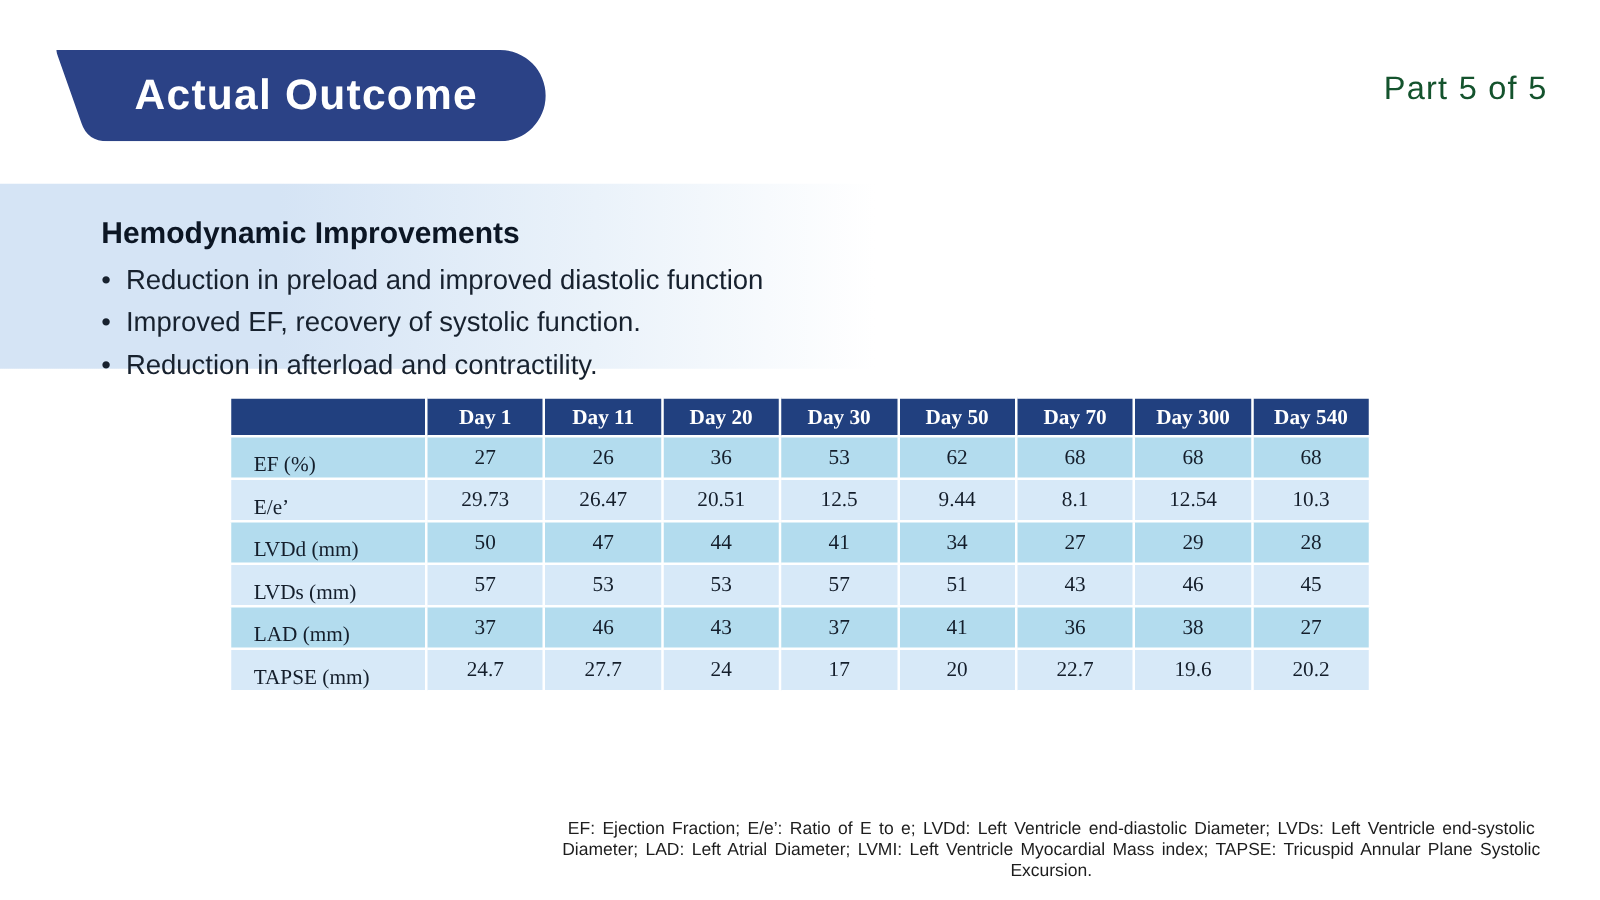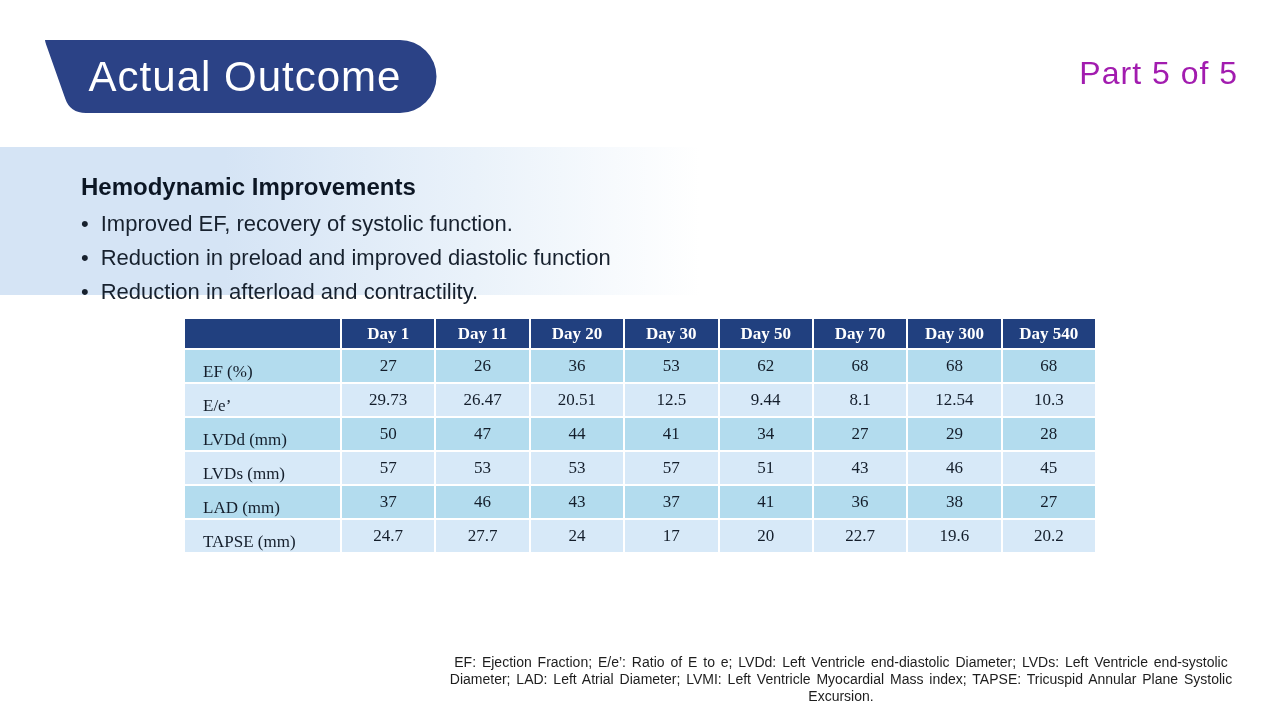--- a/index.html
+++ b/index.html
@@ -13,25 +13,25 @@
   body{
     width:1280px;height:720px;position:relative;background:#ffffff;
     font-family:"Liberation Sans", sans-serif;overflow:hidden;
   }
   
   .banner{position:absolute;left:45px;top:40px;width:392px;height:73px;}
   .banner svg{position:absolute;left:0;top:0;width:100%;height:100%;}
   .banner-text{
     position:absolute;left:0;top:0;width:100%;height:100%;
     display:flex;align-items:center;justify-content:center;
-    color:#ffffff;font-weight:normal;font-size:42px;letter-spacing:1px;padding-left:8px;box-sizing:border-box;
+    color:#ffffff;font-weight:bold;font-size:34px;letter-spacing:1px;padding-left:8px;box-sizing:border-box;
   }
   .part-label{
     position:absolute;top:55px;right:42px;
-    font-size:32px;color:#a21caf;letter-spacing:1px;
+    font-size:26px;color:#14532d;letter-spacing:1px;
   }
   
   .highlight-band{
     position:absolute;left:0;top:147px;width:700px;height:148px;box-sizing:border-box;
     padding:26px 0 0 81px;
     background:linear-gradient(90deg, var(--band-blue) 0%, var(--band-blue) 32%, #eaf2fa 68%, #ffffff 100%);
   }
   .section-heading{
     margin:0 0 6px 0;font-size:24px;font-weight:bold;color:#0c1624;
   }
@@ -70,22 +70,22 @@
     <path d="M0 0 L355 0 A36.5 36.5 0 0 1 355 73 L41 73 Q25 73 20.2 58.5 L2 7 Q0 1.5 0 0 Z" fill="var(--banner-blue)"></path>
   </svg>
   <div class="banner-text">Actual Outcome</div>
 </div>
 
 <div class="part-label">Part 5 of 5</div>
 
 <section class="highlight-band">
   <h2 class="section-heading">Hemodynamic Improvements</h2>
   <div>
+      <div class="bullet-item">Reduction in preload and improved diastolic function</div>
       <div class="bullet-item">Improved EF, recovery of systolic function.</div>
-      <div class="bullet-item">Reduction in preload and improved diastolic function</div>
       <div class="bullet-item">Reduction in afterload and contractility.</div>
     </div>
 </section>
 
 <table class="metrics-table">
   <colgroup>
     <col style="width:157px">
     <col span="8">
   </colgroup>
   <thead>

